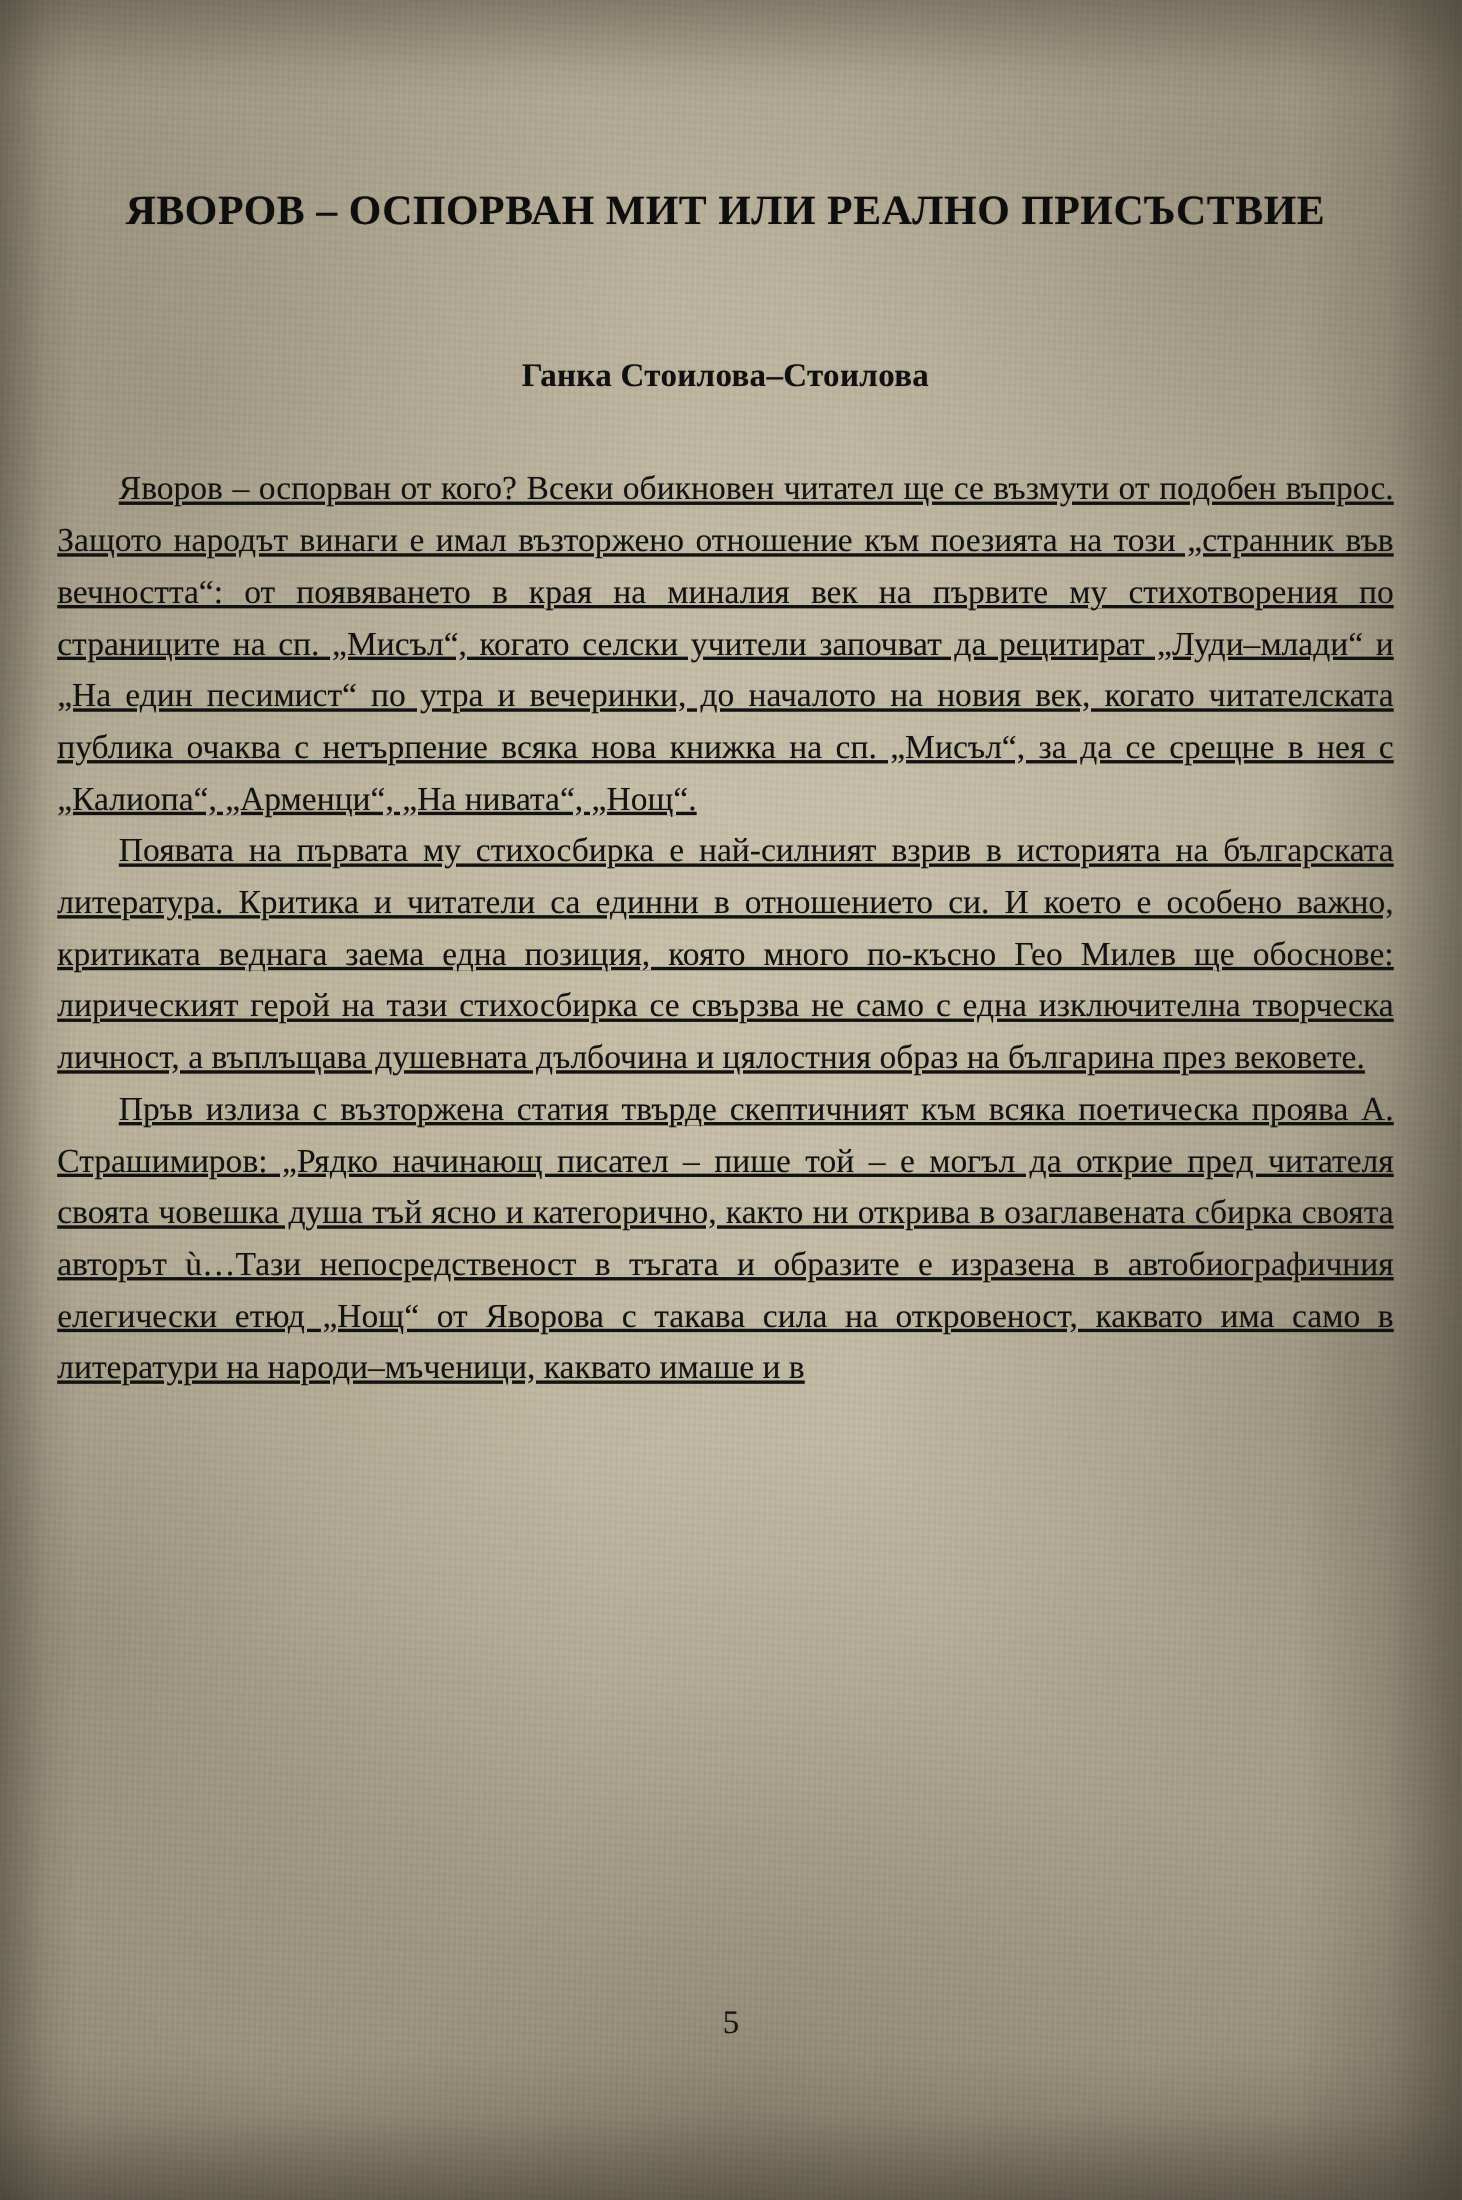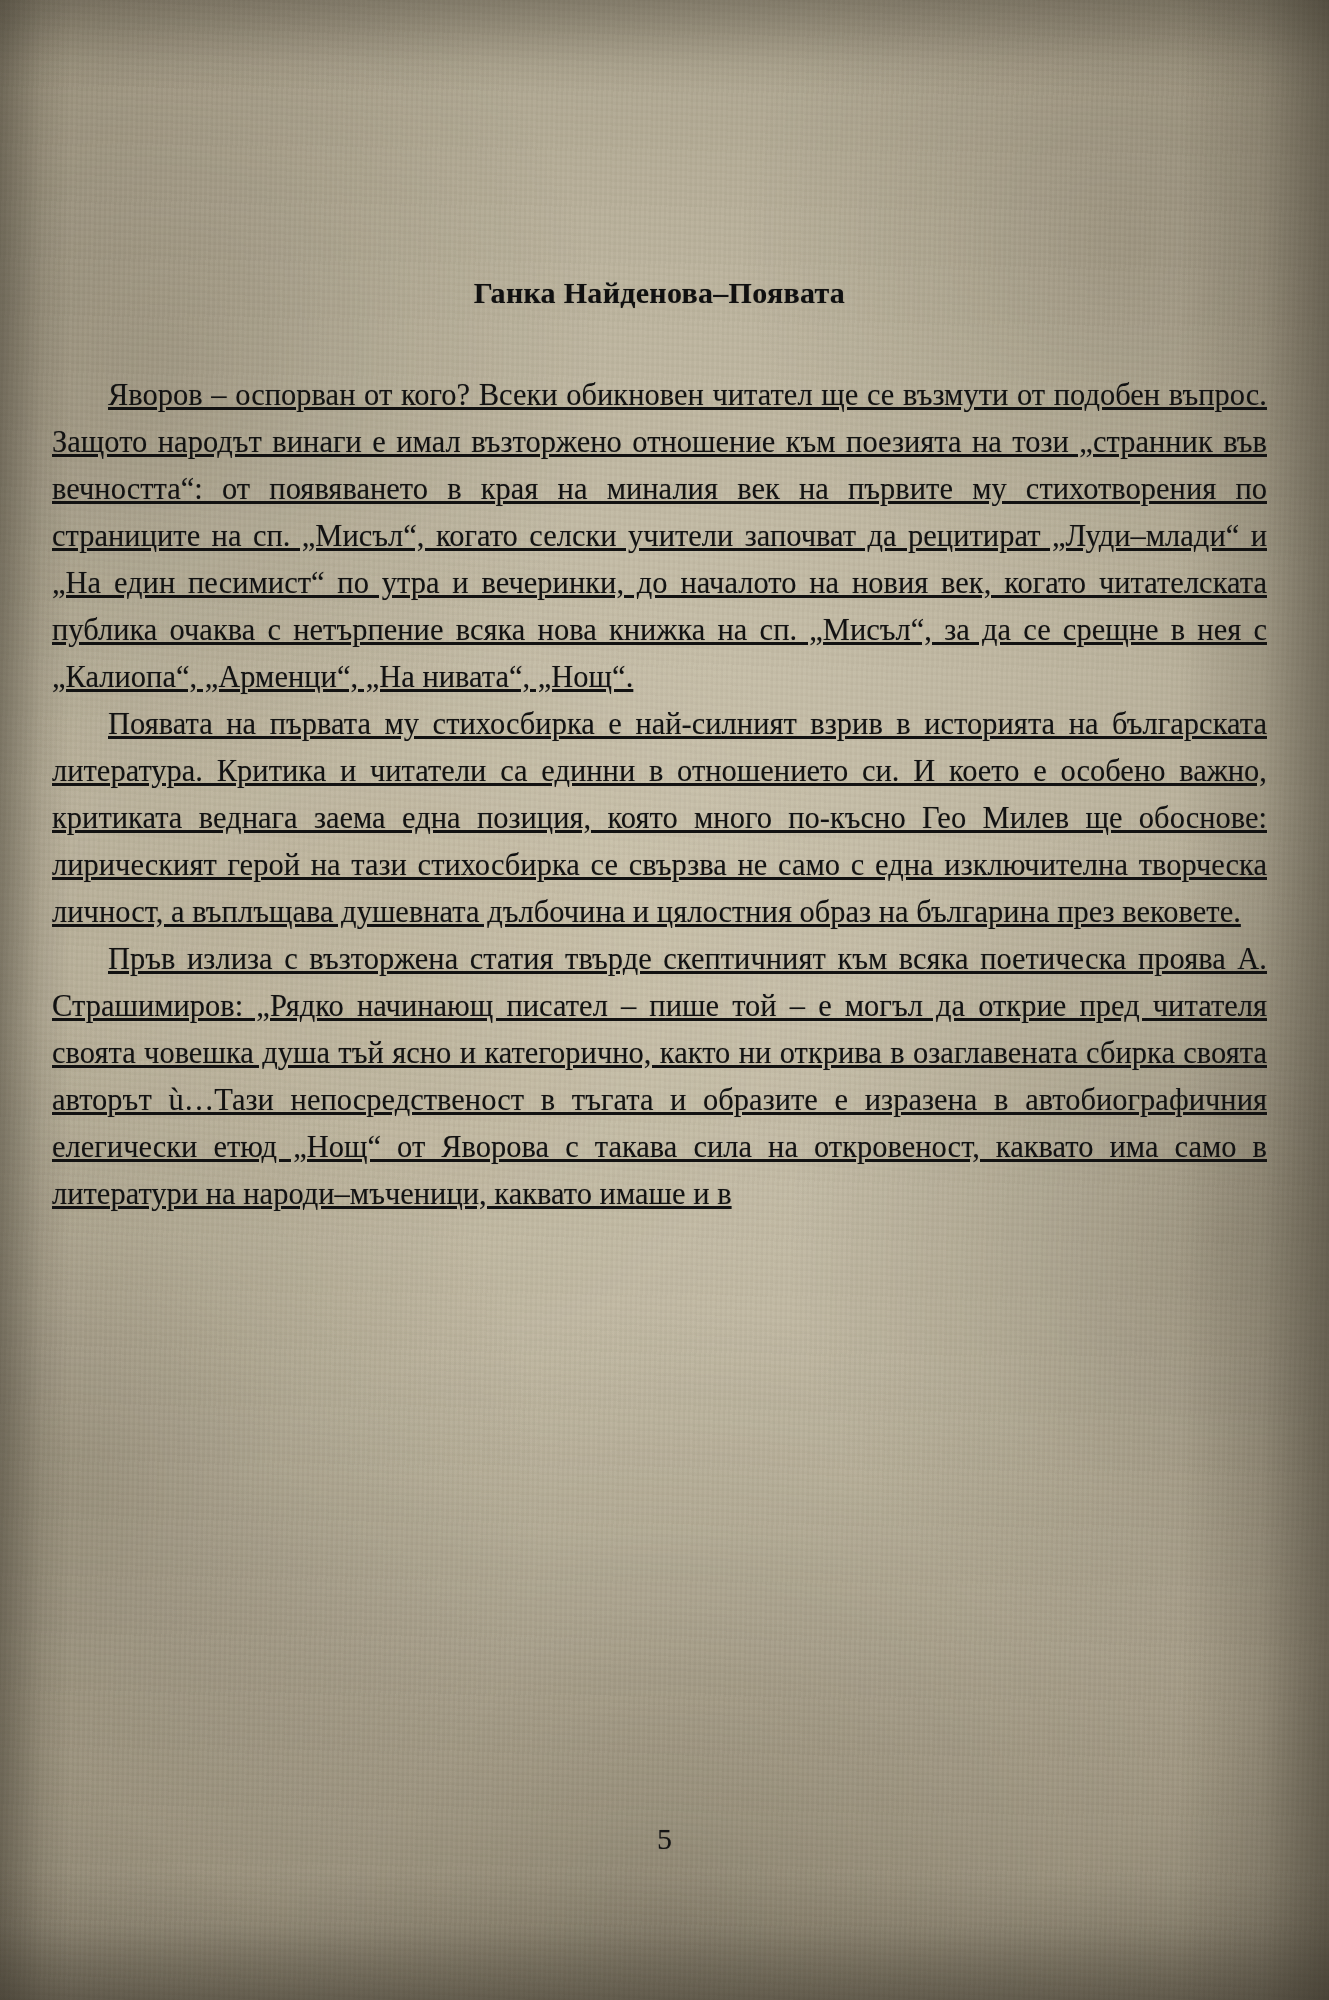--- a/index.html
+++ b/index.html
@@ -140,22 +140,23 @@
 
   <div class="grain"></div>
   <div class="grain2"></div>
   <div class="edge-shadow-top"></div>
   <div class="edge-shadow-left"></div>
   <div class="edge-shadow-right"></div>
   <div class="edge-shadow-bottom"></div>
 
   <div class="content">
 
+    <h1 class="title">ЯВОРОВ – ОСПОРВАН МИТ ИЛИ РЕАЛНО ПРИСЪСТВИЕ</h1>
 
-    <div class="author">Ганка Найденова–Появата</div>
+    <div class="author">Ганка Стоилова–Стоилова</div>
 
     <div class="body">
       <p>Яворов – оспорван от кого? Всеки обикновен читател ще се възмути от подобен въпрос. Защото народът винаги е имал възторжено отношение към поезията на този „странник във вечността“: от появяването в края на миналия век на първите му стихотворения по страниците на сп. „Мисъл“, когато селски учители започват да рецитират „Луди–млади“ и „На един песимист“ по утра и вечеринки, до началото на новия век, когато читателската публика очаква с нетърпение всяка нова книжка на сп. „Мисъл“, за да се срещне в нея с „Калиопа“, „Арменци“, „На нивата“, „Нощ“.</p>
       <p>Появата на първата му стихосбирка е най-силният взрив в историята на българската литература. Критика и читатели са единни в отношението си. И което е особено важно, критиката веднага заема една позиция, която много по-късно Гео Милев ще обоснове: лирическият герой на тази стихосбирка се свързва не само с една изключителна творческа личност, а въплъщава душевната дълбочина и цялостния образ на българина през вековете.</p>
       <p>Пръв излиза с възторжена статия твърде скептичният към всяка поетическа проява А. Страшимиров: „Рядко начинающ писател – пише той – е могъл да открие пред читателя своята човешка душа тъй ясно и категорично, както ни открива в озаглавената сбирка своята авторът ù…Тази непосредственост в тъгата и образите е изразена в автобиографичния елегически етюд „Нощ“ от Яворова с такава сила на откровеност, каквато има само в литератури на народи–мъченици, каквато имаше и в</p>
     </div>
 
   </div>
 
   <div class="folio">5</div>

